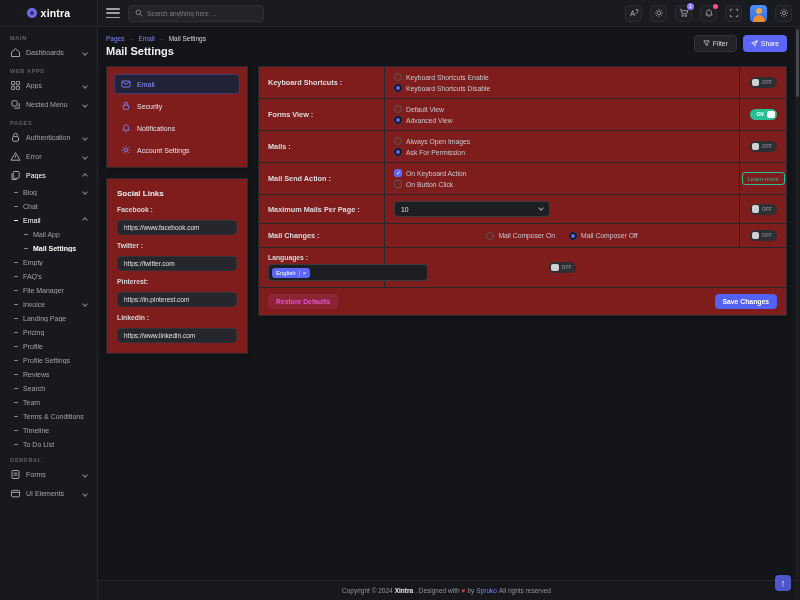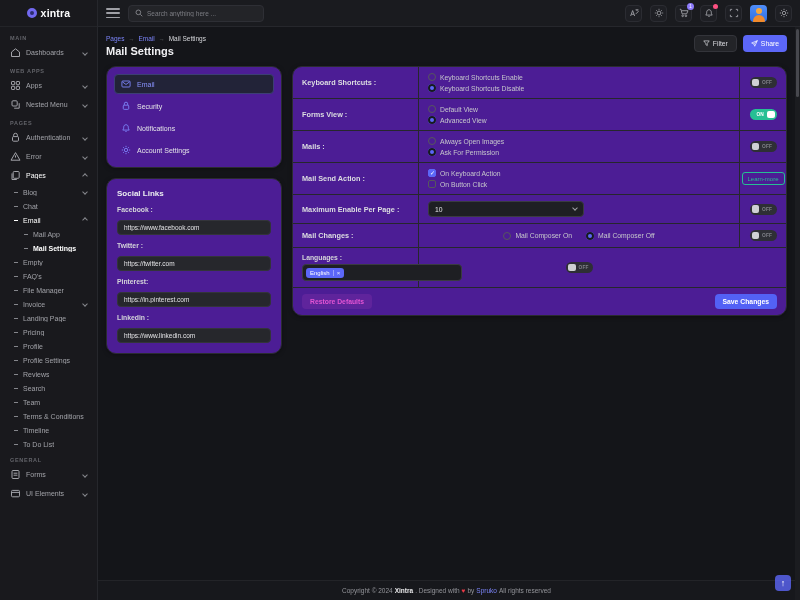--- a/index.html
+++ b/index.html
@@ -49,23 +49,23 @@
   .crumb-link { color:#7b84f8; cursor:pointer; }
   .crumb-sep { color:#6b6c72; font-size:6px; }
   .crumb-current { color:#d7d8dc; }
   .page-title { font-size:11px; font-weight:700; color:#f0f0f3; margin-top:3px; }
   .head-actions { display:flex; gap:6px; }
   .btn { display:flex; align-items:center; gap:3px; font-size:6.8px; border-radius:4px; padding:4px 8px; cursor:pointer; border:none; font-family:inherit; }
   .btn-filter { background:#232428; border:1px solid #33343a; color:#dadbe0; }
   .btn-share { background:#5c67f7; color:#fff; }
 
   .content { display:flex; gap:10px; margin:9px 8px 0; align-items:flex-start; }
-  .card { background:#4c1d95; border:1px solid #2a2b30; border-radius:10px; box-shadow:0 1px 4px rgba(0,0,0,.35); }
-
-  .col-left { width:176px; flex:none; display:flex; flex-direction:column; gap:10px; }
+  .card { background:#7f1d1d; border:1px solid #2a2b30; border-radius:0; box-shadow:0 1px 4px rgba(0,0,0,.35); }
+
+  .col-left { width:142px; flex:none; display:flex; flex-direction:column; gap:10px; }
   .nav-card { padding:7px; }
   .nav-item { display:flex; align-items:center; gap:6px; padding:4px 6px; border-radius:4px; font-size:7px; color:#e3e3e7; border:1px solid transparent; margin-bottom:2px; cursor:pointer; }
   .nav-item:last-child { margin-bottom:0; }
   .nav-item .icn { color:#7c85f8; display:flex; }
   .nav-item.active { background:#222338; border-color:#3c3f74; color:#8a93ff; }
 
   .social-card { padding:10px; }
   .social-title { font-size:8px; font-weight:700; color:#eceff1; margin-bottom:8px; }
   .field { margin-bottom:7px; }
   .field:last-child { margin-bottom:0; }
@@ -536,21 +536,21 @@
                 <span class="cb"></span>
                 <span>On Button Click</span>
               </label>
           </div>
           <div class="cell">
             <button class="learn-badge">Learn-more</button>
           </div>
         </div>
 
         <div class="srow">
-          <div class="cell lab">Maximum Enable Per Page :</div>
+          <div class="cell lab">Maximum Mails Per Page :</div>
           <div class="cell ctrl">
             <div class="selectbox">
               <span>10</span>
               <span class="caret"></span>
             </div>
           </div>
           <div class="cell">
             <div class="toggle">
                 <span class="knob"></span>
                 <span class="tl">OFF</span>

